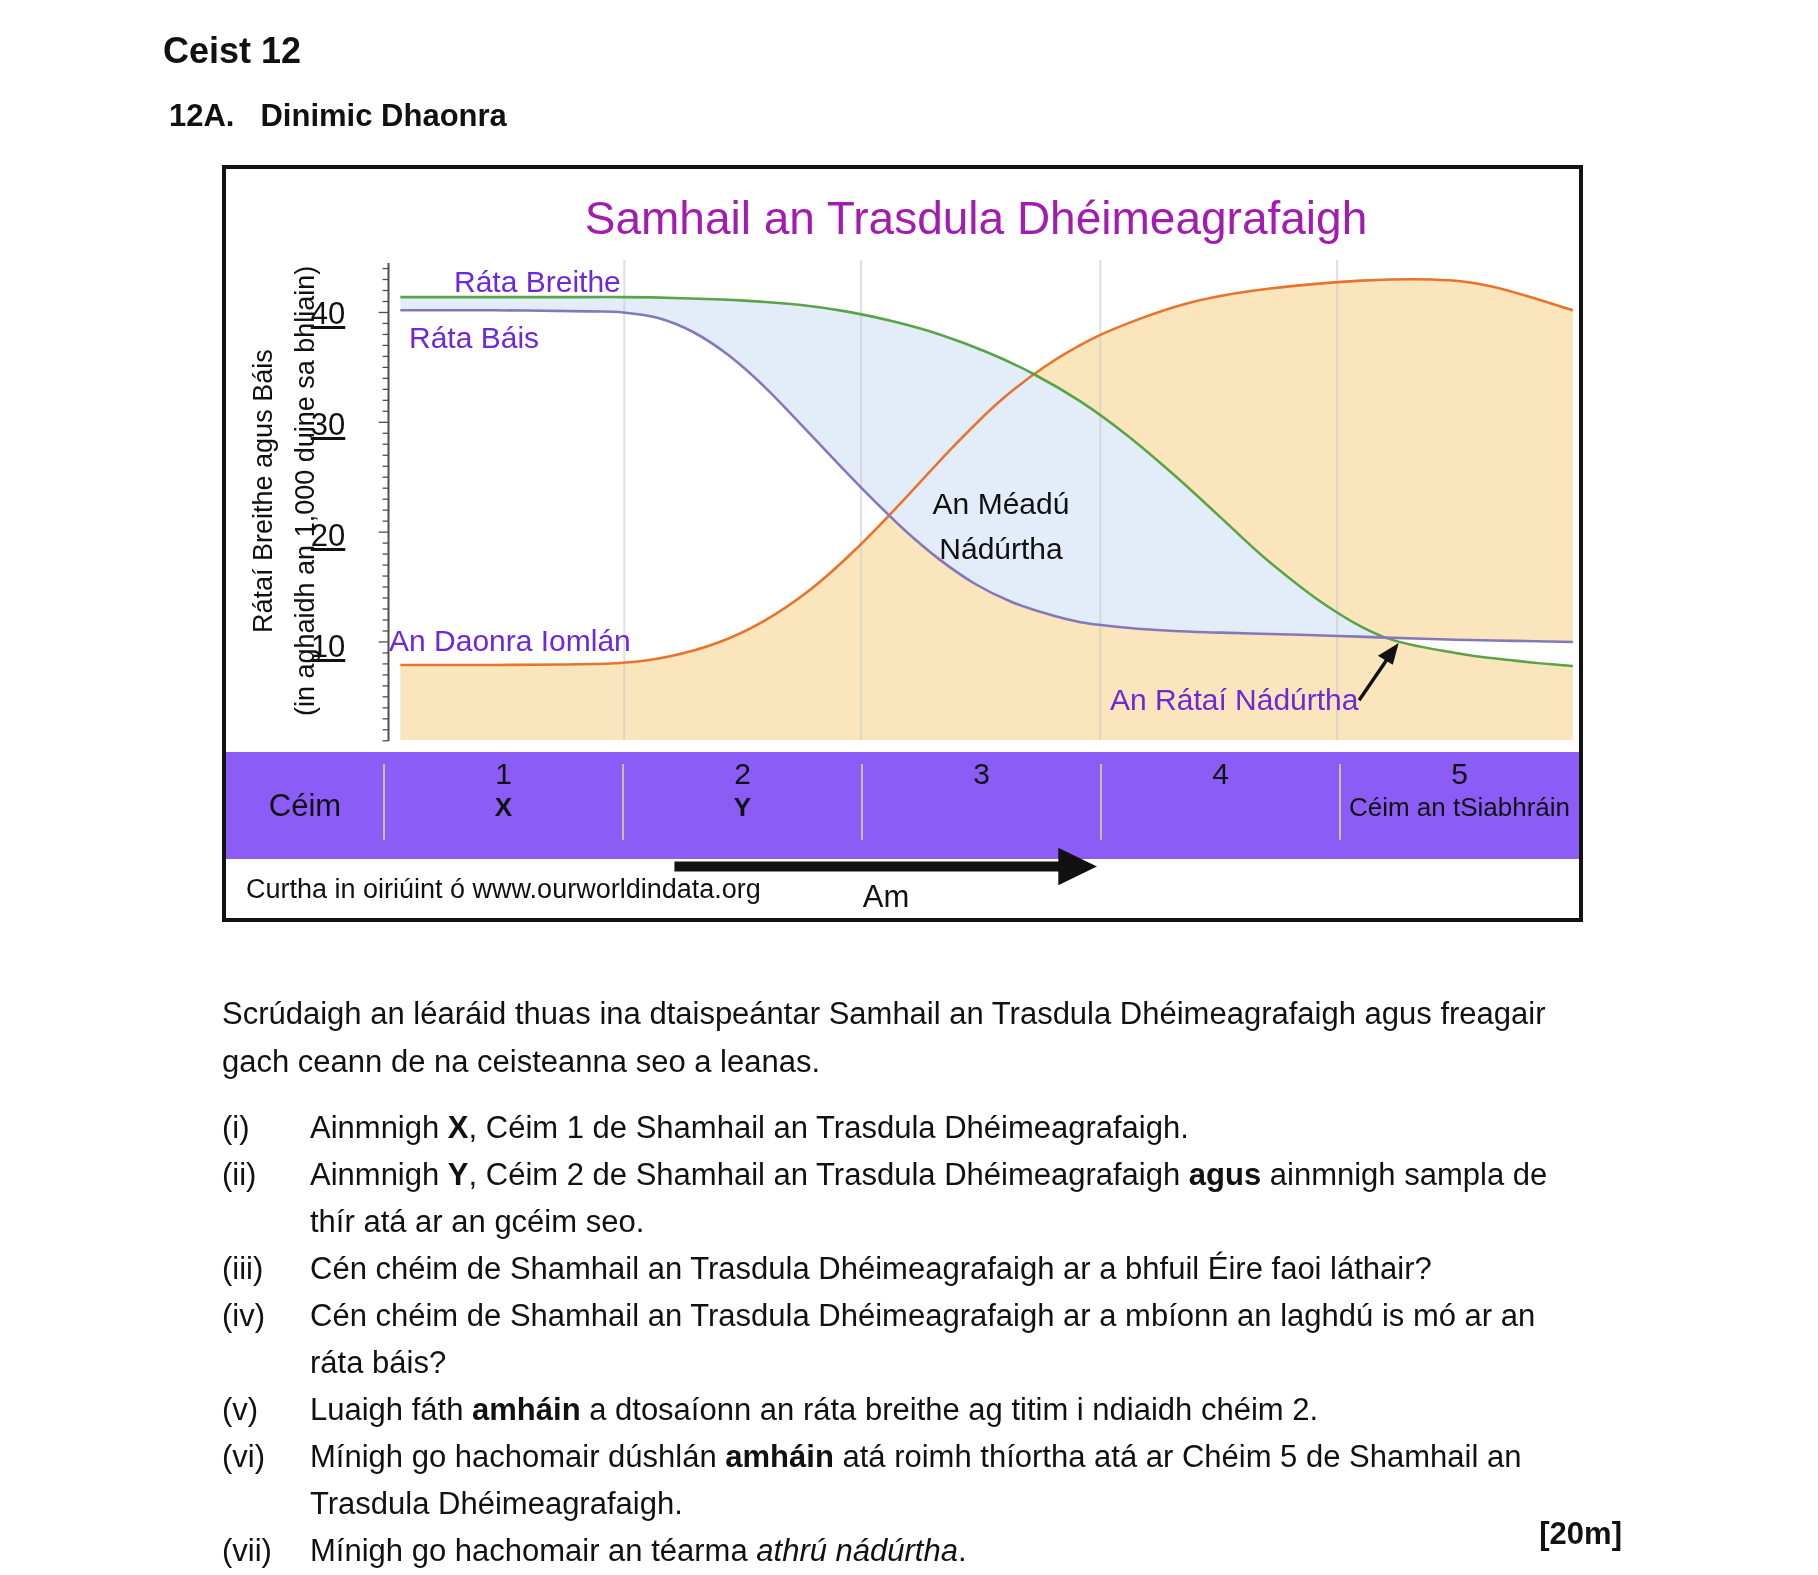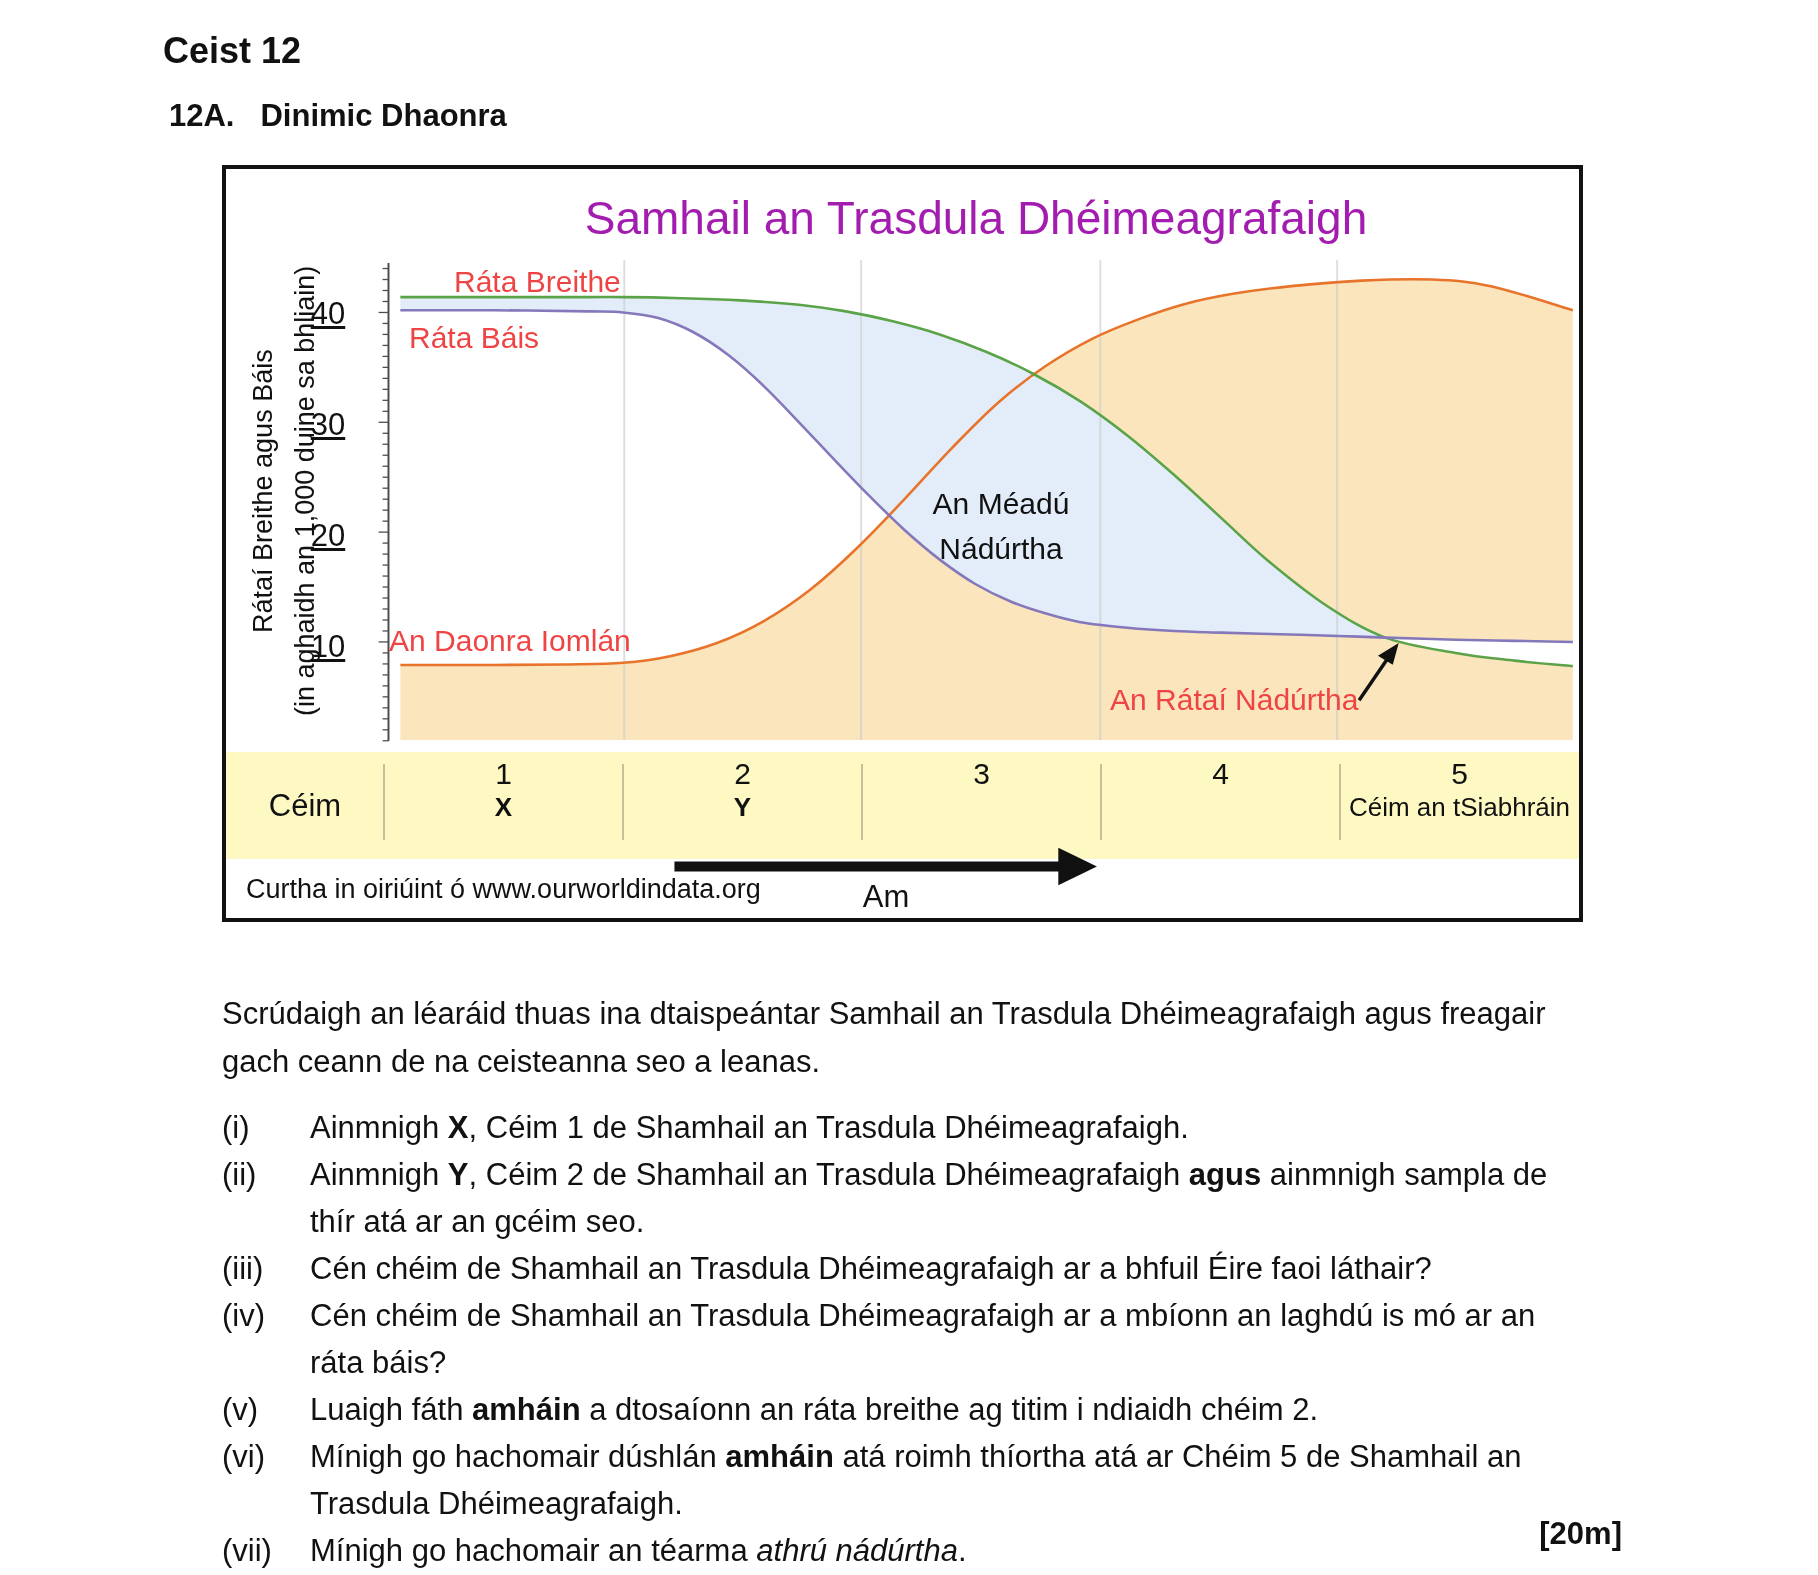--- a/index.html
+++ b/index.html
@@ -8,21 +8,21 @@
   .i{font-style:italic;}
 
   .h1{position:absolute;left:163px;top:30px;font-size:36px;font-weight:bold;}
   .h2{position:absolute;left:169px;top:98px;font-size:31px;font-weight:bold;display:flex;gap:26px;}
 
   
   .figure{position:absolute;left:222px;top:165px;width:1361px;height:757px;border:4px solid #121212;box-sizing:border-box;background:#fff;}
   .figure svg{position:absolute;left:0;top:0;width:1353px;height:749px;}
   svg.overlay{z-index:3;pointer-events:none;}
   #plot{z-index:1;}
-  .fig-label{position:absolute;z-index:4;font-size:30px;color:#ef4444;white-space:nowrap;}
+  .fig-label{position:absolute;z-index:4;font-size:30px;color:#6d28d9;white-space:nowrap;}
   .fig-title{position:absolute;z-index:4;left:150px;top:22px;width:1200px;text-align:center;font-size:46px;color:#a21caf;}
   .ylab{position:absolute;z-index:4;left:16px;top:62px;height:520px;writing-mode:vertical-rl;transform:rotate(180deg);text-align:center;font-size:27px;line-height:42px;color:#111;}
   .yticks .tick{position:absolute;z-index:4;left:56px;width:92px;text-align:center;font-size:31px;height:32px;line-height:32px;text-decoration:underline;}
   .natinc{position:absolute;z-index:4;left:650px;top:312px;width:250px;text-align:center;font-size:30px;line-height:45px;}
   
   .band{position:absolute;z-index:2;left:0;top:583px;width:1353px;height:107px;display:flex;}
   .band-head{width:158px;display:flex;align-items:center;justify-content:center;font-size:31px;}
   .stage-cell{position:relative;width:239px;display:flex;flex-direction:column;align-items:center;padding-top:5px;box-sizing:border-box;}
   .stage-cell::before{content:"";position:absolute;left:-1px;top:12px;width:2px;height:76px;background:var(--divider,#c8c09b);}
   .stage-num{font-size:30px;line-height:34px;}
@@ -133,21 +133,21 @@
 
   <div class="fig-label" style="left:228px;top:96px;">Ráta Breithe</div>
   <div class="fig-label" style="left:183px;top:152px;">Ráta Báis</div>
   <div class="natinc">
     <div>An Méadú</div>
     <div>Nádúrtha</div>
   </div>
   <div class="fig-label" style="left:163px;top:455px;">An Daonra Iomlán</div>
   <div class="fig-label" style="left:884px;top:514px;">An Rátaí Nádúrtha</div>
 
-  <div class="band" style="background: #fef9c3; --divider: #c8c09b;">
+  <div class="band" style="background: #8b5cf6; --divider: #c8c09b;">
     <div class="band-head">Céim</div>
   <div class="stage-cell">
         <div class="stage-num">1</div>
         <div class="stage-name b">X</div>
       </div>
       <div class="stage-cell">
         <div class="stage-num">2</div>
         <div class="stage-name b">Y</div>
       </div>
       <div class="stage-cell">

